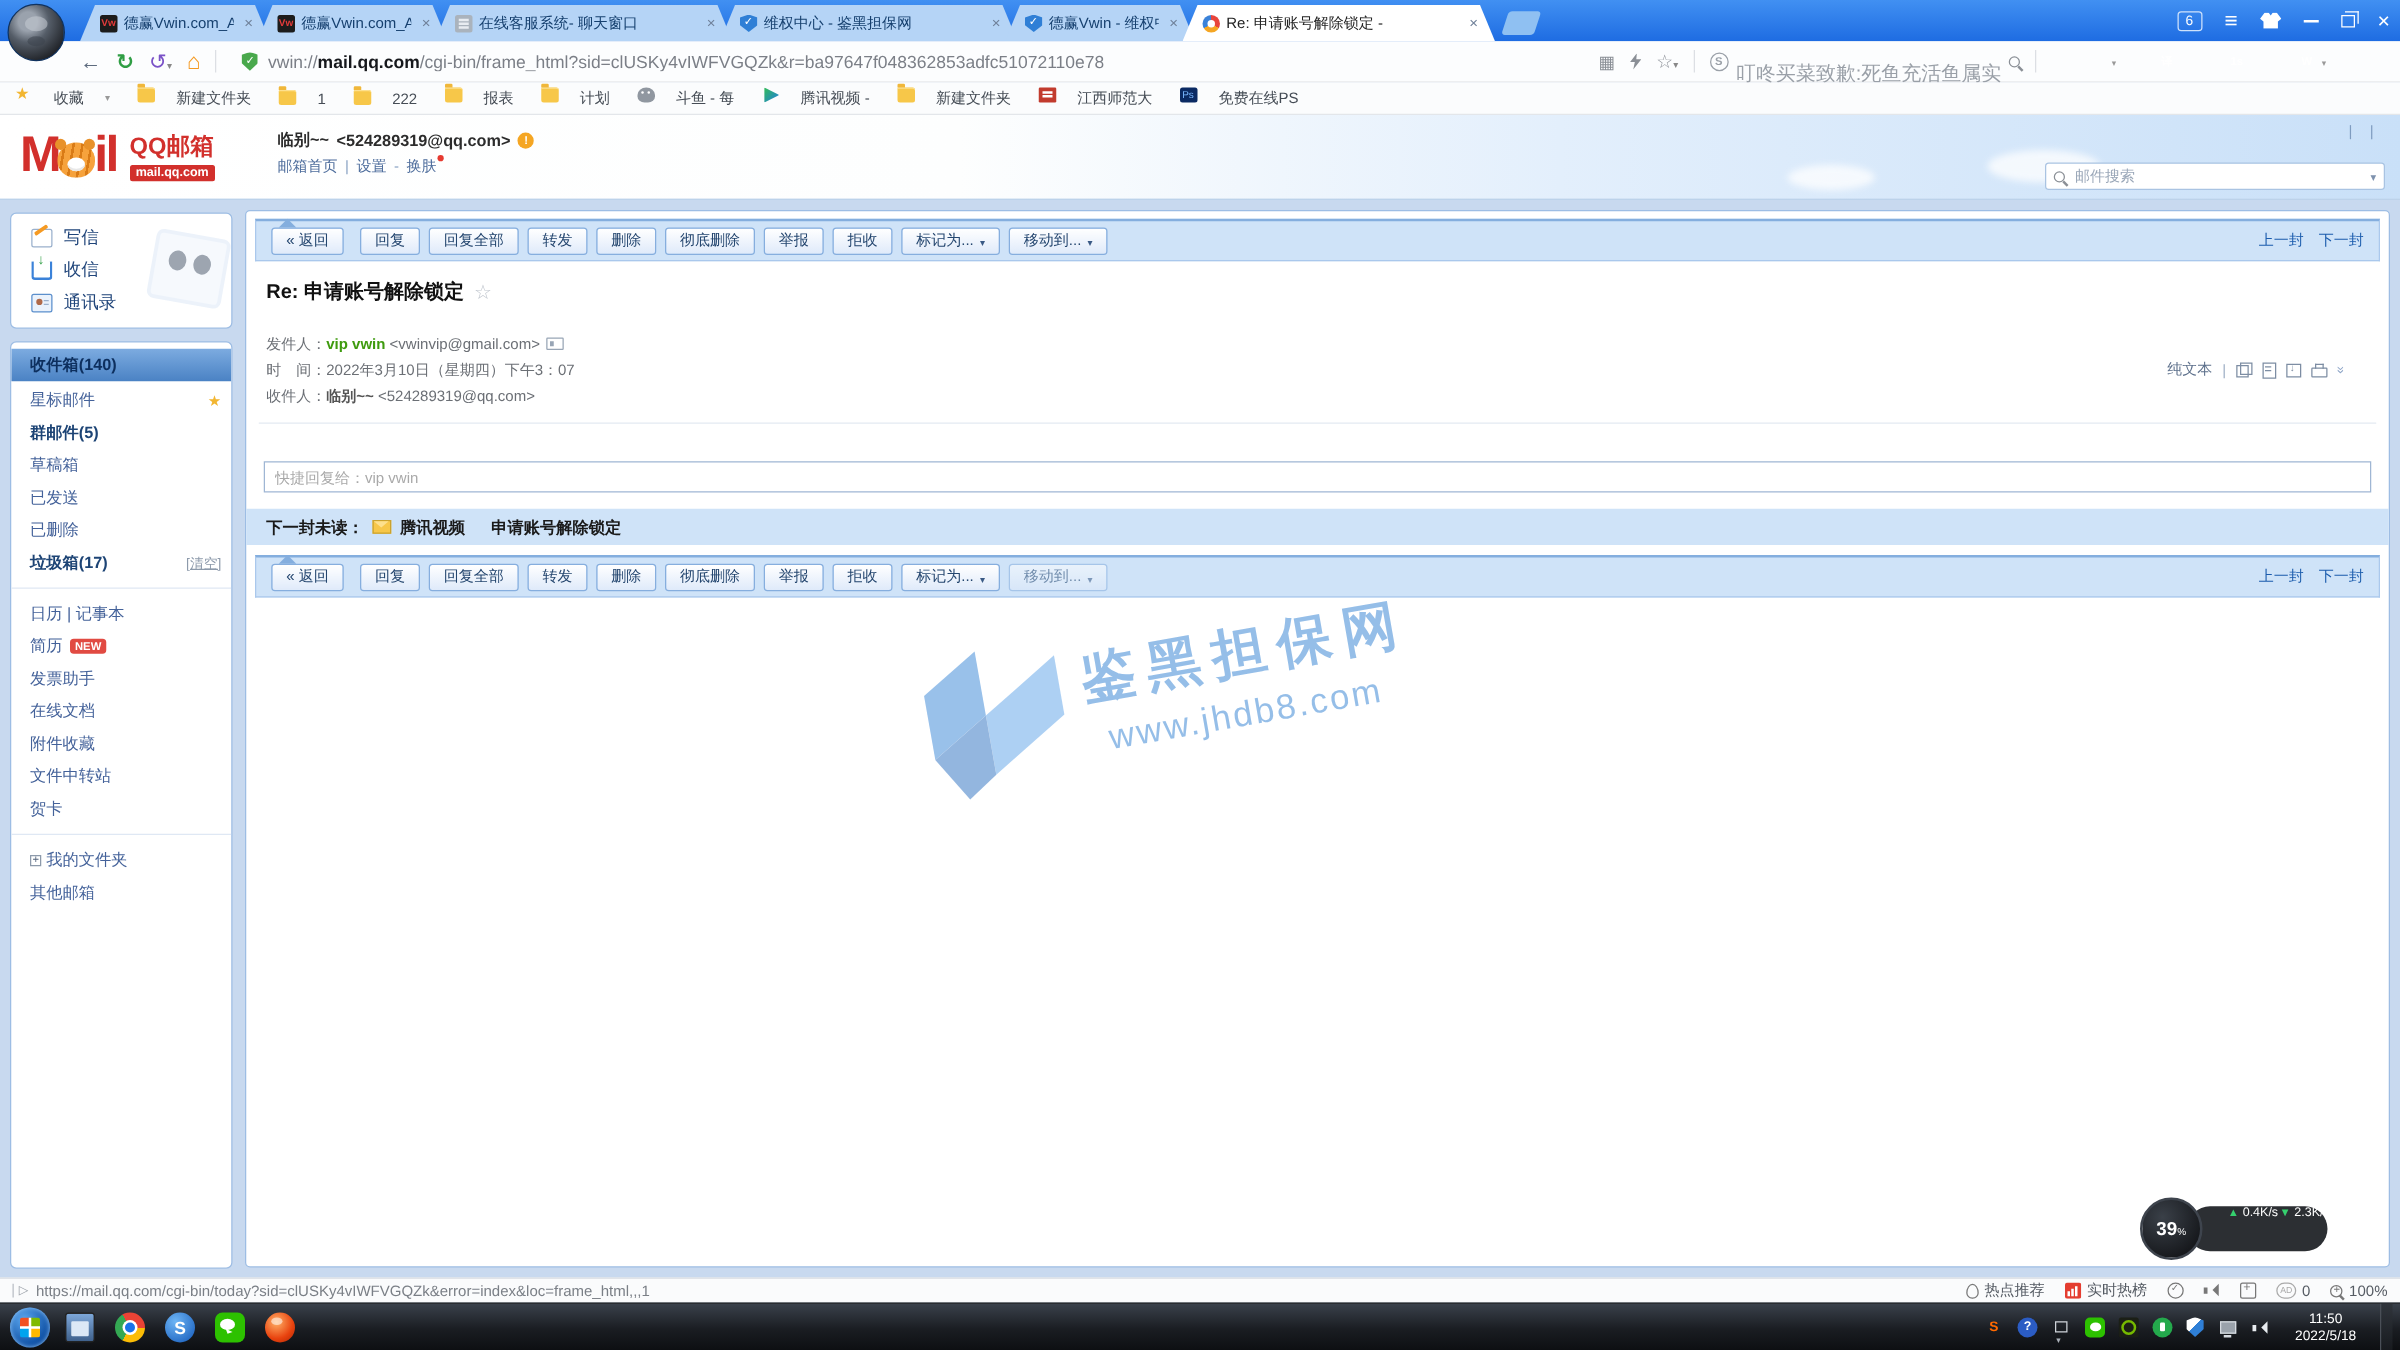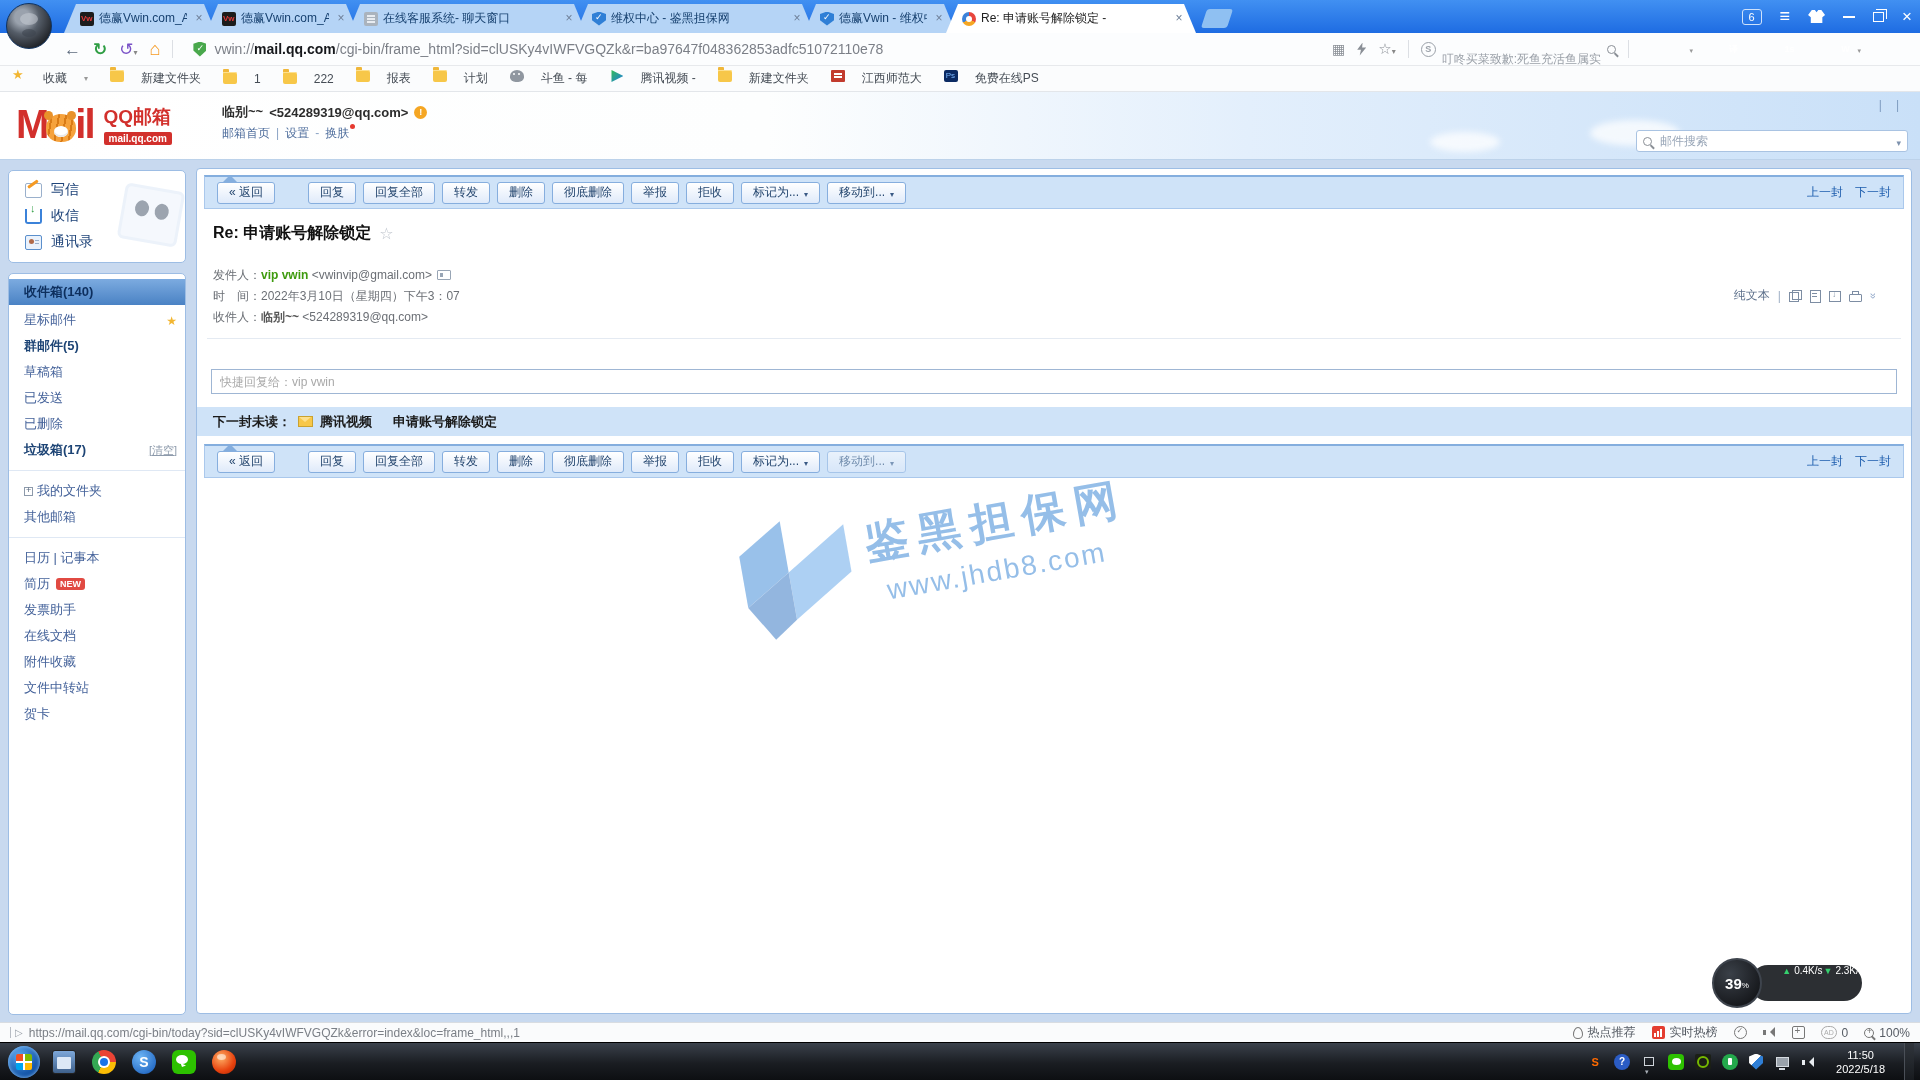--- a/index.html
+++ b/index.html
@@ -60,21 +60,21 @@
   .urltext{font-size:14px;color:#7b7f87;white-space:nowrap;overflow:hidden;}
   .urltext .host{color:#16181c;font-weight:bold;}
   .u-apps{color:#8a8f96;font-size:14px;}
   .u-bolt{display:inline-block;width:9px;height:13px;background:#8a8f96;
     clip-path:polygon(60% 0,0 55%,42% 55%,28% 100%,100% 38%,55% 38%);}
   .u-star{color:#8a8f96;font-size:15px;}
   .vsep{width:1px;height:18px;background:#dcdfe4;}
   .sogou{display:flex;align-items:center;gap:6px;}
   .sogou-s{width:15px;height:15px;border:1.5px solid #9aa0a8;border-radius:50%;color:#9aa0a8;
     font-size:9px;font-weight:bold;display:flex;align-items:center;justify-content:center;}
-  .sogou-text{font-size:12px;color:#9aa0a8;white-space:nowrap;margin-top:21px;}
+  .sogou-text{font-size:16px;color:#9aa0a8;white-space:nowrap;margin-top:21px;}
   .mag{width:9px;height:9px;border:1.5px solid #8a8f96;border-radius:50%;position:relative;}
   .mag::after{content:"";position:absolute;right:-4px;bottom:-3px;width:5px;height:1.5px;background:#8a8f96;transform:rotate(45deg);}
   .extrow{display:flex;align-items:center;gap:11px;}
   .ext{width:17px;height:17px;border-radius:3px;position:relative;display:inline-flex;align-items:center;justify-content:center;}
   .ext b{font-size:9px;font-weight:bold;color:#fff;}
   .extcaret{position:absolute;right:-7px;top:6px;font-size:7px;color:#999;}
   .extcaret::before{content:"▾";}
 
   
   .bookmarks{position:absolute;left:0;top:66px;width:100%;height:26px;background:#fbfcfd;
@@ -157,21 +157,21 @@
   .expbox{width:9px;height:9px;border:1px solid #8d9aab;margin-right:4px;position:relative;flex:0 0 auto;}
   .expbox::before{content:"+";position:absolute;left:1px;top:-3px;font-size:9px;color:#55657d;}
   .newbadge{background:#e14a42;color:#fff;font-size:9px;font-weight:bold;border-radius:3px;padding:1px 4px;margin-left:6px;}
 
   
   .content{position:absolute;left:196px;top:8px;width:1716px;height:846px;background:#fff;
     border:1px solid #9dbde4;border-radius:4px;}
   .tstrip{margin:6px 7px 0;height:34px;background:#cfe3f8;border:1px solid #aac8ec;border-top:2px solid #84aede;
     display:flex;align-items:center;justify-content:space-between;padding:0 12px;position:relative;}
   .tstrip::before{content:"";position:absolute;left:18px;top:-9px;border:7px solid transparent;border-bottom-color:#84aede;}
-  .btngroup{display:flex;align-items:center;gap:21px;}
+  .btngroup{display:flex;align-items:center;gap:1px;}
   .btn{height:22px;padding:0 11px;font-size:12px;color:#24466f;background:linear-gradient(#ffffff,#dfeafa);
     border:1px solid #86aede;border-radius:3px;display:inline-flex;align-items:center;gap:5px;white-space:nowrap;}
   .btn-back{margin-right:12px;}
   .caret::before{content:"▾";font-size:8px;color:#3a5a85;}
   .tstrip--bottom .btn:last-child{opacity:.55;}
   .pager{font-size:12px;color:#1b5cad;display:flex;gap:12px;}
   .subjectrow{margin:14px 0 0 16px;display:flex;align-items:center;gap:8px;}
   .subject{font-size:16px;font-weight:bold;color:#111;}
   .substar{color:#c0c6ce;font-size:16px;}
   .substar::before{content:"☆";}
@@ -539,57 +539,57 @@
             </div>
             <div class="folder bold">
               <span class="flabel">垃圾箱(17)</span>
 
               <span class="fextra">[清空]</span>
             </div>
           </div>
         <div class="fgroup">
 
         <div class="folder">
+              <span>日历 | 记事本</span>
+
+            </div>
+            <div class="folder">
+              <span>简历</span>
+              <b class="newbadge">NEW</b>
+            </div>
+            <div class="folder">
+              <span>发票助手</span>
+
+            </div>
+            <div class="folder">
+              <span>在线文档</span>
+
+            </div>
+            <div class="folder">
+              <span>附件收藏</span>
+
+            </div>
+            <div class="folder">
+              <span>文件中转站</span>
+
+            </div>
+            <div class="folder">
+              <span>贺卡</span>
+
+            </div>
+          </div>
+        <div class="fgroup">
+
+        <div class="folder">
               <i class="expbox"></i>
               <span class="flabel">我的文件夹</span>
             </div>
             <div class="folder">
 
               <span class="flabel">其他邮箱</span>
-            </div>
-          </div>
-        <div class="fgroup">
-
-        <div class="folder">
-              <span>日历 | 记事本</span>
-
-            </div>
-            <div class="folder">
-              <span>简历</span>
-              <b class="newbadge">NEW</b>
-            </div>
-            <div class="folder">
-              <span>发票助手</span>
-
-            </div>
-            <div class="folder">
-              <span>在线文档</span>
-
-            </div>
-            <div class="folder">
-              <span>附件收藏</span>
-
-            </div>
-            <div class="folder">
-              <span>文件中转站</span>
-
-            </div>
-            <div class="folder">
-              <span>贺卡</span>
-
             </div>
           </div>
       </div>
     </div>
 
     <div class="content">
 
       <div class="tstrip">
         <div class="btngroup">
           <button class="btn btn-back">« 返回</button>

